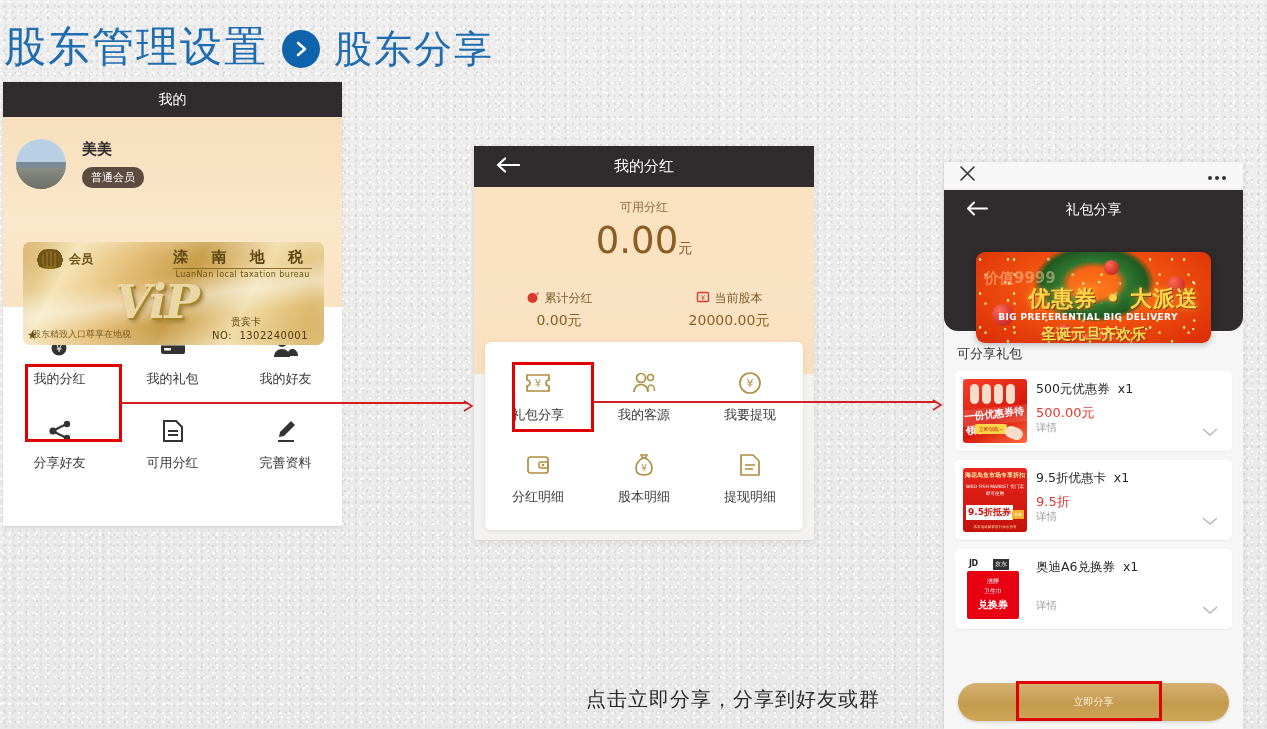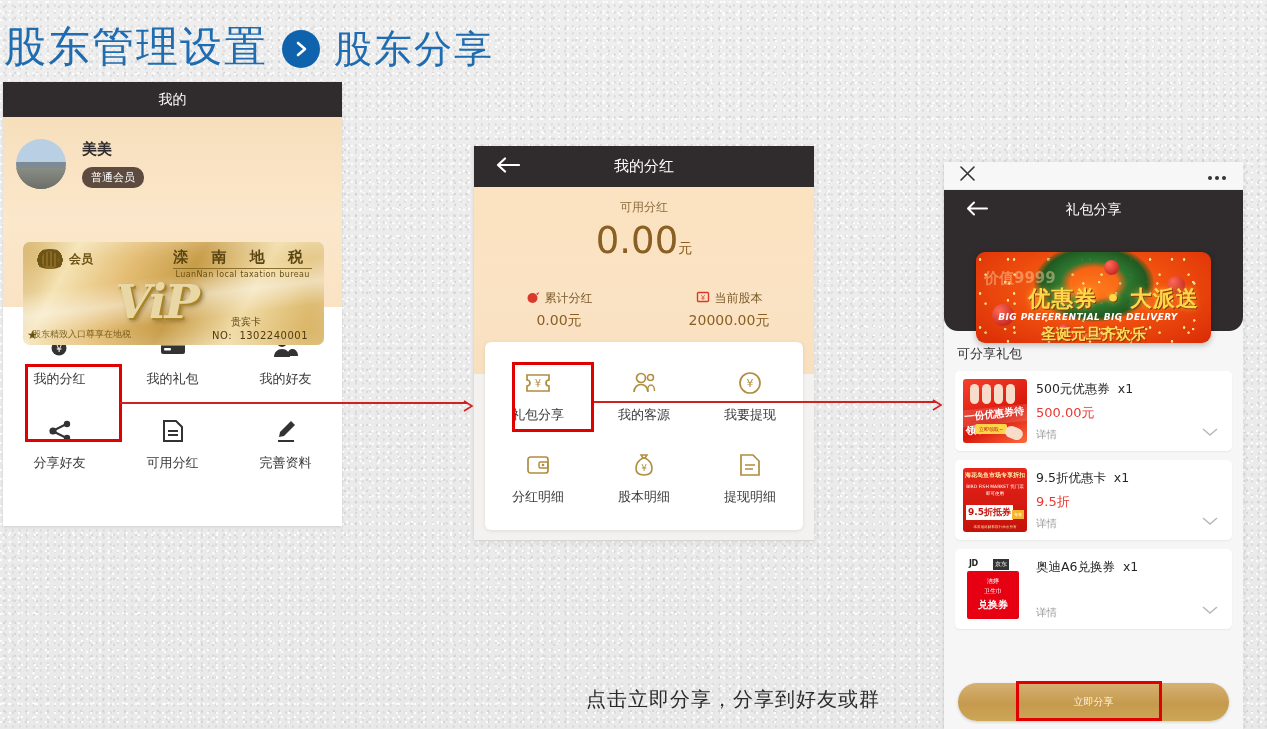--- a/index.html
+++ b/index.html
@@ -194,21 +194,21 @@
     position:absolute; left:8px; top:17px; font-size:15px; font-weight:bold;
     color:rgba(255,220,170,.45);
   }
   .banner .l1{
     position:absolute; left:0; right:0; top:32px; text-align:center;
     font-size:22px; font-weight:bold; letter-spacing:1px;
     color:#ffd84a; text-shadow:1px 1px 0 #8c3b05, 0 0 6px rgba(255,200,60,.75);padding-left:40px;
   }
   .banner .l2{
     position:absolute; left:0; right:11px; top:60px; text-align:center;
-    font-size:9px; font-weight:bold; letter-spacing:.4px; color:#fff;font-style:italic;
+    font-size:9px; font-weight:bold; letter-spacing:.4px; color:#fff;
   }
   .banner .l3{
     position:absolute; left:0; right:0; top:73px; text-align:center;
     font-size:15px; font-weight:bold; color:#ffdc55; text-shadow:1px 1px 0 #8c3b05;
   }
   .banner .l4{
     position:absolute; left:0; right:0; bottom:2px; text-align:center;
     font-size:6px; color:rgba(255,220,180,.5);
   }
   .p3-body{ padding:10px 11px 0 11px; }
@@ -238,21 +238,21 @@
   .th3{ background:#fff; }
   .th3 .jd{ position:absolute; left:6px; top:2px; font-size:8px; font-weight:bold; color:#222; letter-spacing:-.5px; }
   .th3 .jdbox{ position:absolute; left:30px; top:2px; font-size:6px; background:#333; color:#fff; padding:1px 2px; }
   .th3 .red{ position:absolute; left:4px; top:14px; width:52px; height:48px; background:#e60012; border-radius:2px; }
   .th3 .r1{ position:absolute; left:4px; top:20px; width:52px; text-align:center; font-size:6px; color:#fff; }
   .th3 .r2{ position:absolute; left:4px; top:30px; width:52px; text-align:center; font-size:6px; color:#fff; }
   .th3 .r3{ position:absolute; left:4px; top:41px; width:52px; text-align:center; font-size:10px; color:#fff; font-weight:bold; }
   .gift-info{ flex:1; padding-top:2px; position:relative; }
   .gift-name{ font-size:12.5px; color:#262626; }
   .gift-price{ font-size:13px; color:#e8382f; margin-top:6px; }
-  .gift-detail{ position:absolute; left:0; bottom:1px; font-size:10.5px; color:#9a9a9a; }
+  .gift-detail{ position:absolute; left:0; bottom:8px; font-size:10.5px; color:#9a9a9a; }
   .gift-chev{ position:absolute; right:6px; bottom:2px; color:#b8b8b8; }
   .p3-sharebar{
     position:absolute; left:0; right:0; bottom:0; height:54px;
     background:#f6f6f6; display:flex; align-items:center; justify-content:center;
   }
   .share-btn{
     width:271px; height:38px; border-radius:19px; border:none; cursor:pointer;
     background:linear-gradient(#d6b173,#c59a4d 55%,#cda657);
     color:#fdf4e2; font-size:10px; font-family:inherit;
     box-shadow:0 1px 3px rgba(0,0,0,.18);

